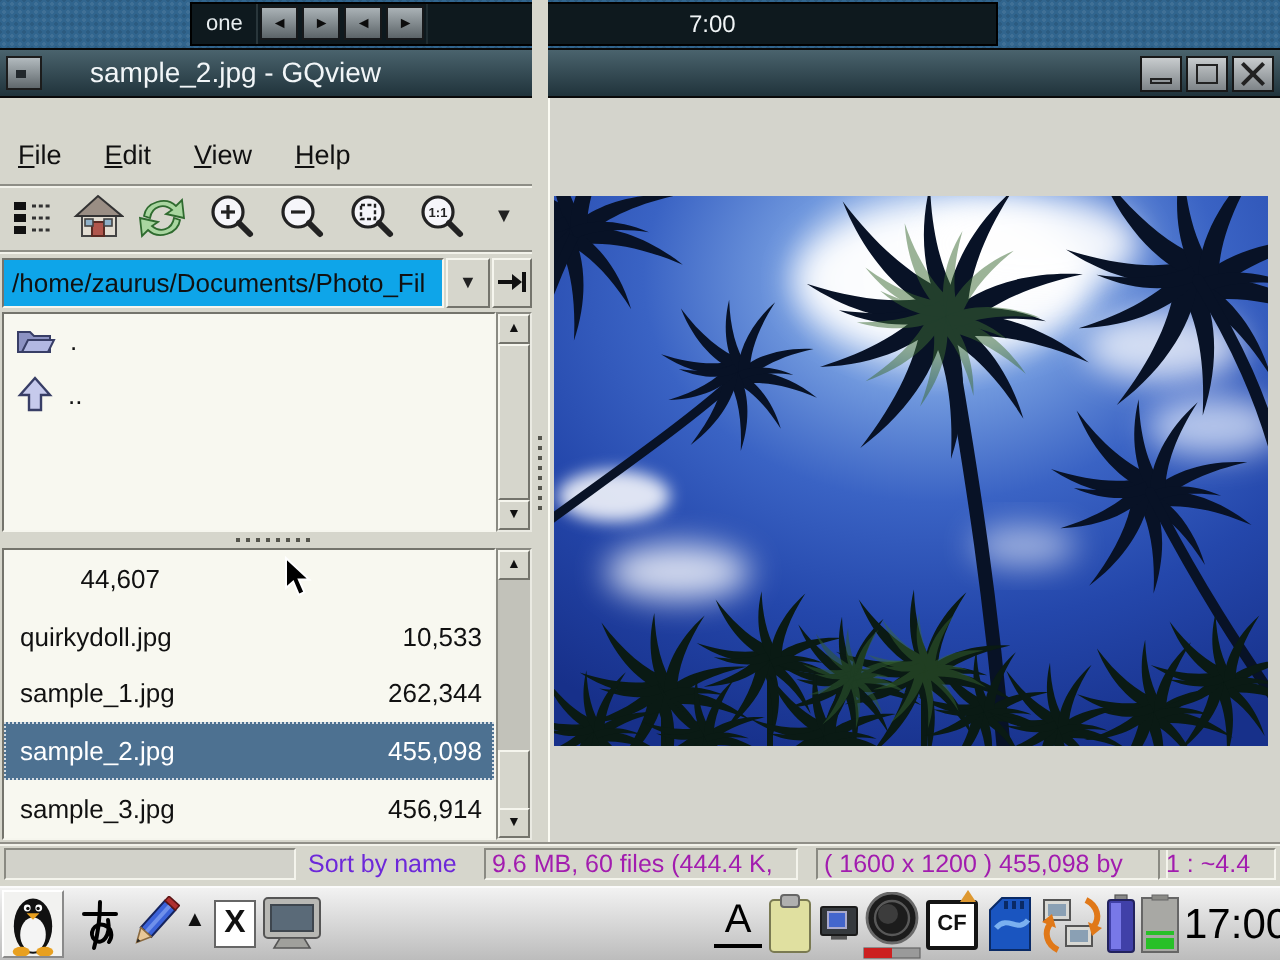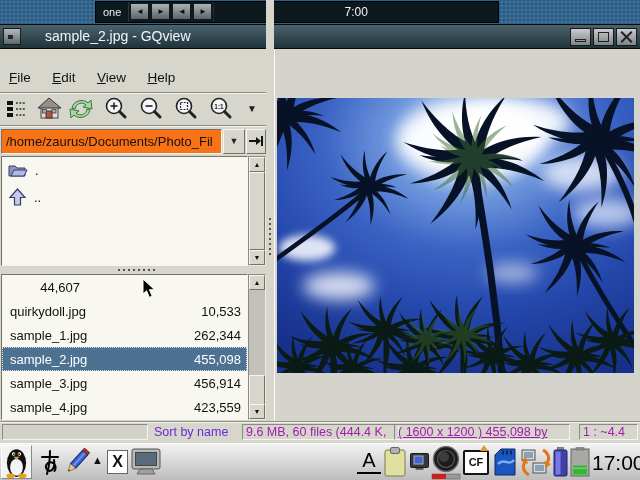--- a/index.html
+++ b/index.html
@@ -39,21 +39,21 @@
   .menubar{position:absolute;left:0;top:0;width:266px;height:28px;border-bottom:1px solid #8e8e86;
            box-shadow:0 1px 0 #f2f2ea;box-sizing:border-box;}
   .menu-item{display:inline-block;font-size:13.5px;color:#111;line-height:26px;margin-right:17px;}
   .menu-item:first-child{margin-left:9px;}
   .menu-item::first-letter{text-decoration:underline;}
   .toolbar{position:absolute;left:0;top:28px;width:266px;height:33px;border-bottom:1px solid #8e8e86;
            box-shadow:0 1px 0 #f2f2ea;box-sizing:border-box;}
   .tool{position:absolute;top:3px;width:26px;height:26px;}
   .tool-overflow{position:absolute;left:244px;top:8px;width:16px;height:16px;font-size:10px;color:#222;text-align:center;line-height:16px;}
   
-  .path-entry{position:absolute;left:1px;top:64px;width:221px;height:25px;background:#f97316;box-sizing:border-box;
+  .path-entry{position:absolute;left:1px;top:64px;width:221px;height:25px;background:#0ea5e9;box-sizing:border-box;
     border:1px solid;border-color:#74746c #f6f6ee #f6f6ee #74746c;font-size:13px;line-height:23px;
     padding:0 4px;white-space:nowrap;overflow:hidden;color:#111;}
   .gtk-raised{background:#d6d6cc;border:1px solid;border-color:#f6f6ee #74746c #74746c #f6f6ee;box-sizing:border-box;}
   .path-drop{position:absolute;left:223px;top:64px;width:22px;height:25px;font-size:9px;color:#222;text-align:center;line-height:23px;}
   .path-tab{position:absolute;left:246px;top:64px;width:20px;height:25px;}
   
   .gtk-sunken{border:1px solid;border-color:#74746c #f6f6ee #f6f6ee #74746c;box-sizing:border-box;}
   .folderlist{position:absolute;left:1px;top:91px;width:247px;height:110px;background:#f8f8f0;}
   .folder-row{height:27px;display:flex;align-items:center;font-size:13px;color:#111;padding-left:6px;}
   .folder-row .lbl{margin-left:7px;}
@@ -87,21 +87,21 @@
              border-left:1px solid #fbfbf3;box-sizing:border-box;}
   .photo{position:absolute;left:2px;top:49px;width:357px;height:275px;}
   
   .statusbar{position:absolute;left:0;top:421px;width:640px;height:22px;background:#d6d6cc;
              border-top:1px solid #908f88;box-shadow:inset 0 1px 0 #f2f2ea;box-sizing:border-box;}
   .st-box{position:absolute;top:2px;height:16px;border:1px solid;border-color:#8a8a82 #f4f4ec #f4f4ec #8a8a82;
           box-sizing:border-box;font-size:12.5px;line-height:14px;color:#a21caf;white-space:nowrap;overflow:hidden;padding:0 3px;}
   .st-empty{left:2px;width:146px;background:#d2d2ca;}
   .st-sort{position:absolute;left:154px;top:0;font-size:12.5px;line-height:21px;color:#6d28d9;}
   .st-files{left:242px;width:157px;}
-  .st-image{left:394px;width:176px;text-decoration:underline;}
+  .st-image{left:408px;width:176px;}
   .st-zoom{left:579px;width:59px;}
   
   .bottombar{position:absolute;left:0;top:443px;width:640px;height:37px;
              background:linear-gradient(#f2f2f2,#bcbcbc);border-top:1px solid #fbfbfb;box-sizing:border-box;}
   .bb{position:absolute;}
   .tux-btn{left:1px;top:1px;width:31px;height:34px;background:#f2f2f0;border:1px solid;
            border-color:#fff #8a8a8a #8a8a8a #fff;box-sizing:border-box;}
   .ime{left:38px;top:5px;width:24px;height:27px;}
   .pen{left:63px;top:4px;width:27px;height:28px;}
   .tri{left:92px;top:10px;font-size:11px;color:#111;}
@@ -264,24 +264,20 @@
         <span class="fname">sample_1.jpg</span>
         <span class="fsize">262,344</span>
       </div>
       <div class="file-row selected">
         <span class="fname">sample_2.jpg</span>
         <span class="fsize">455,098</span>
       </div>
       <div class="file-row">
         <span class="fname">sample_3.jpg</span>
         <span class="fsize">456,914</span>
-      </div>
-      <div class="file-row">
-        <span class="fname">sample_4.jpg</span>
-        <span class="fsize">423,559</span>
       </div>
     </div>
     <div class="vscroll vs2">
       <div class="sb-btn sb-up">▲</div>
       <div class="sb-thumb gtk-raised"></div>
       <div class="sb-btn sb-down">▼</div>
     </div>
 
     <div class="hscroll">
       <div class="hs-btn hs-left">◄</div>

